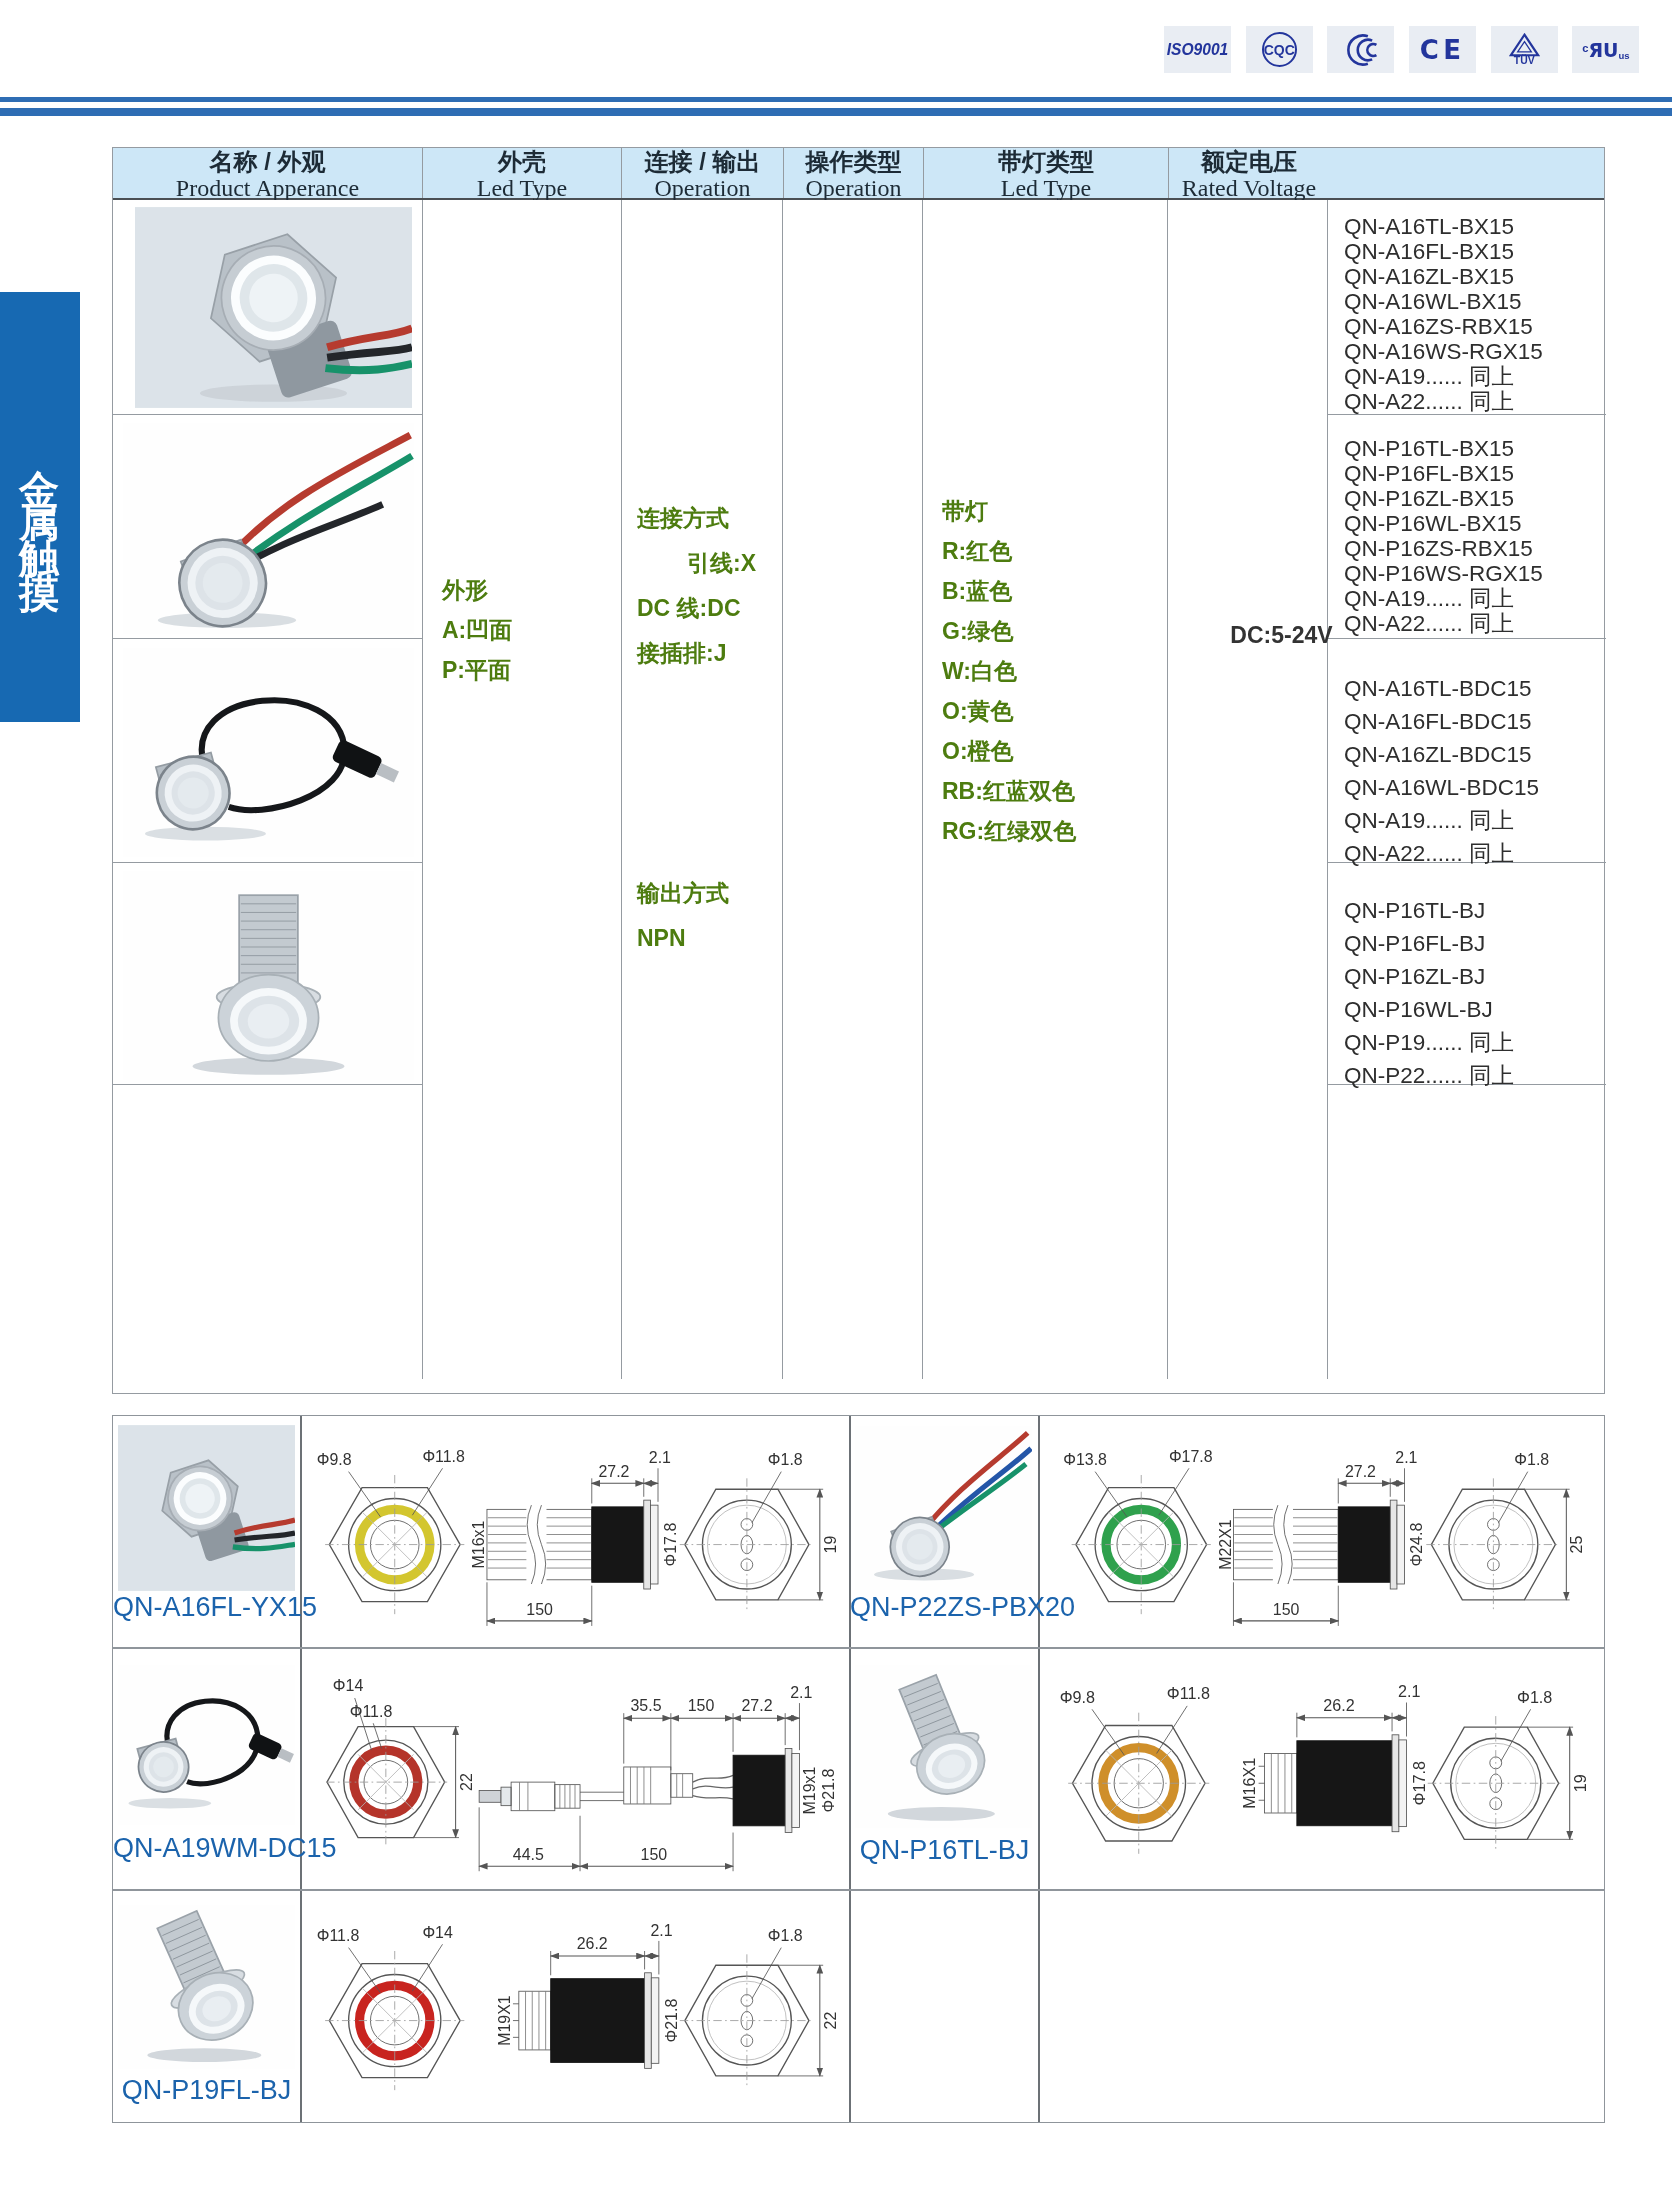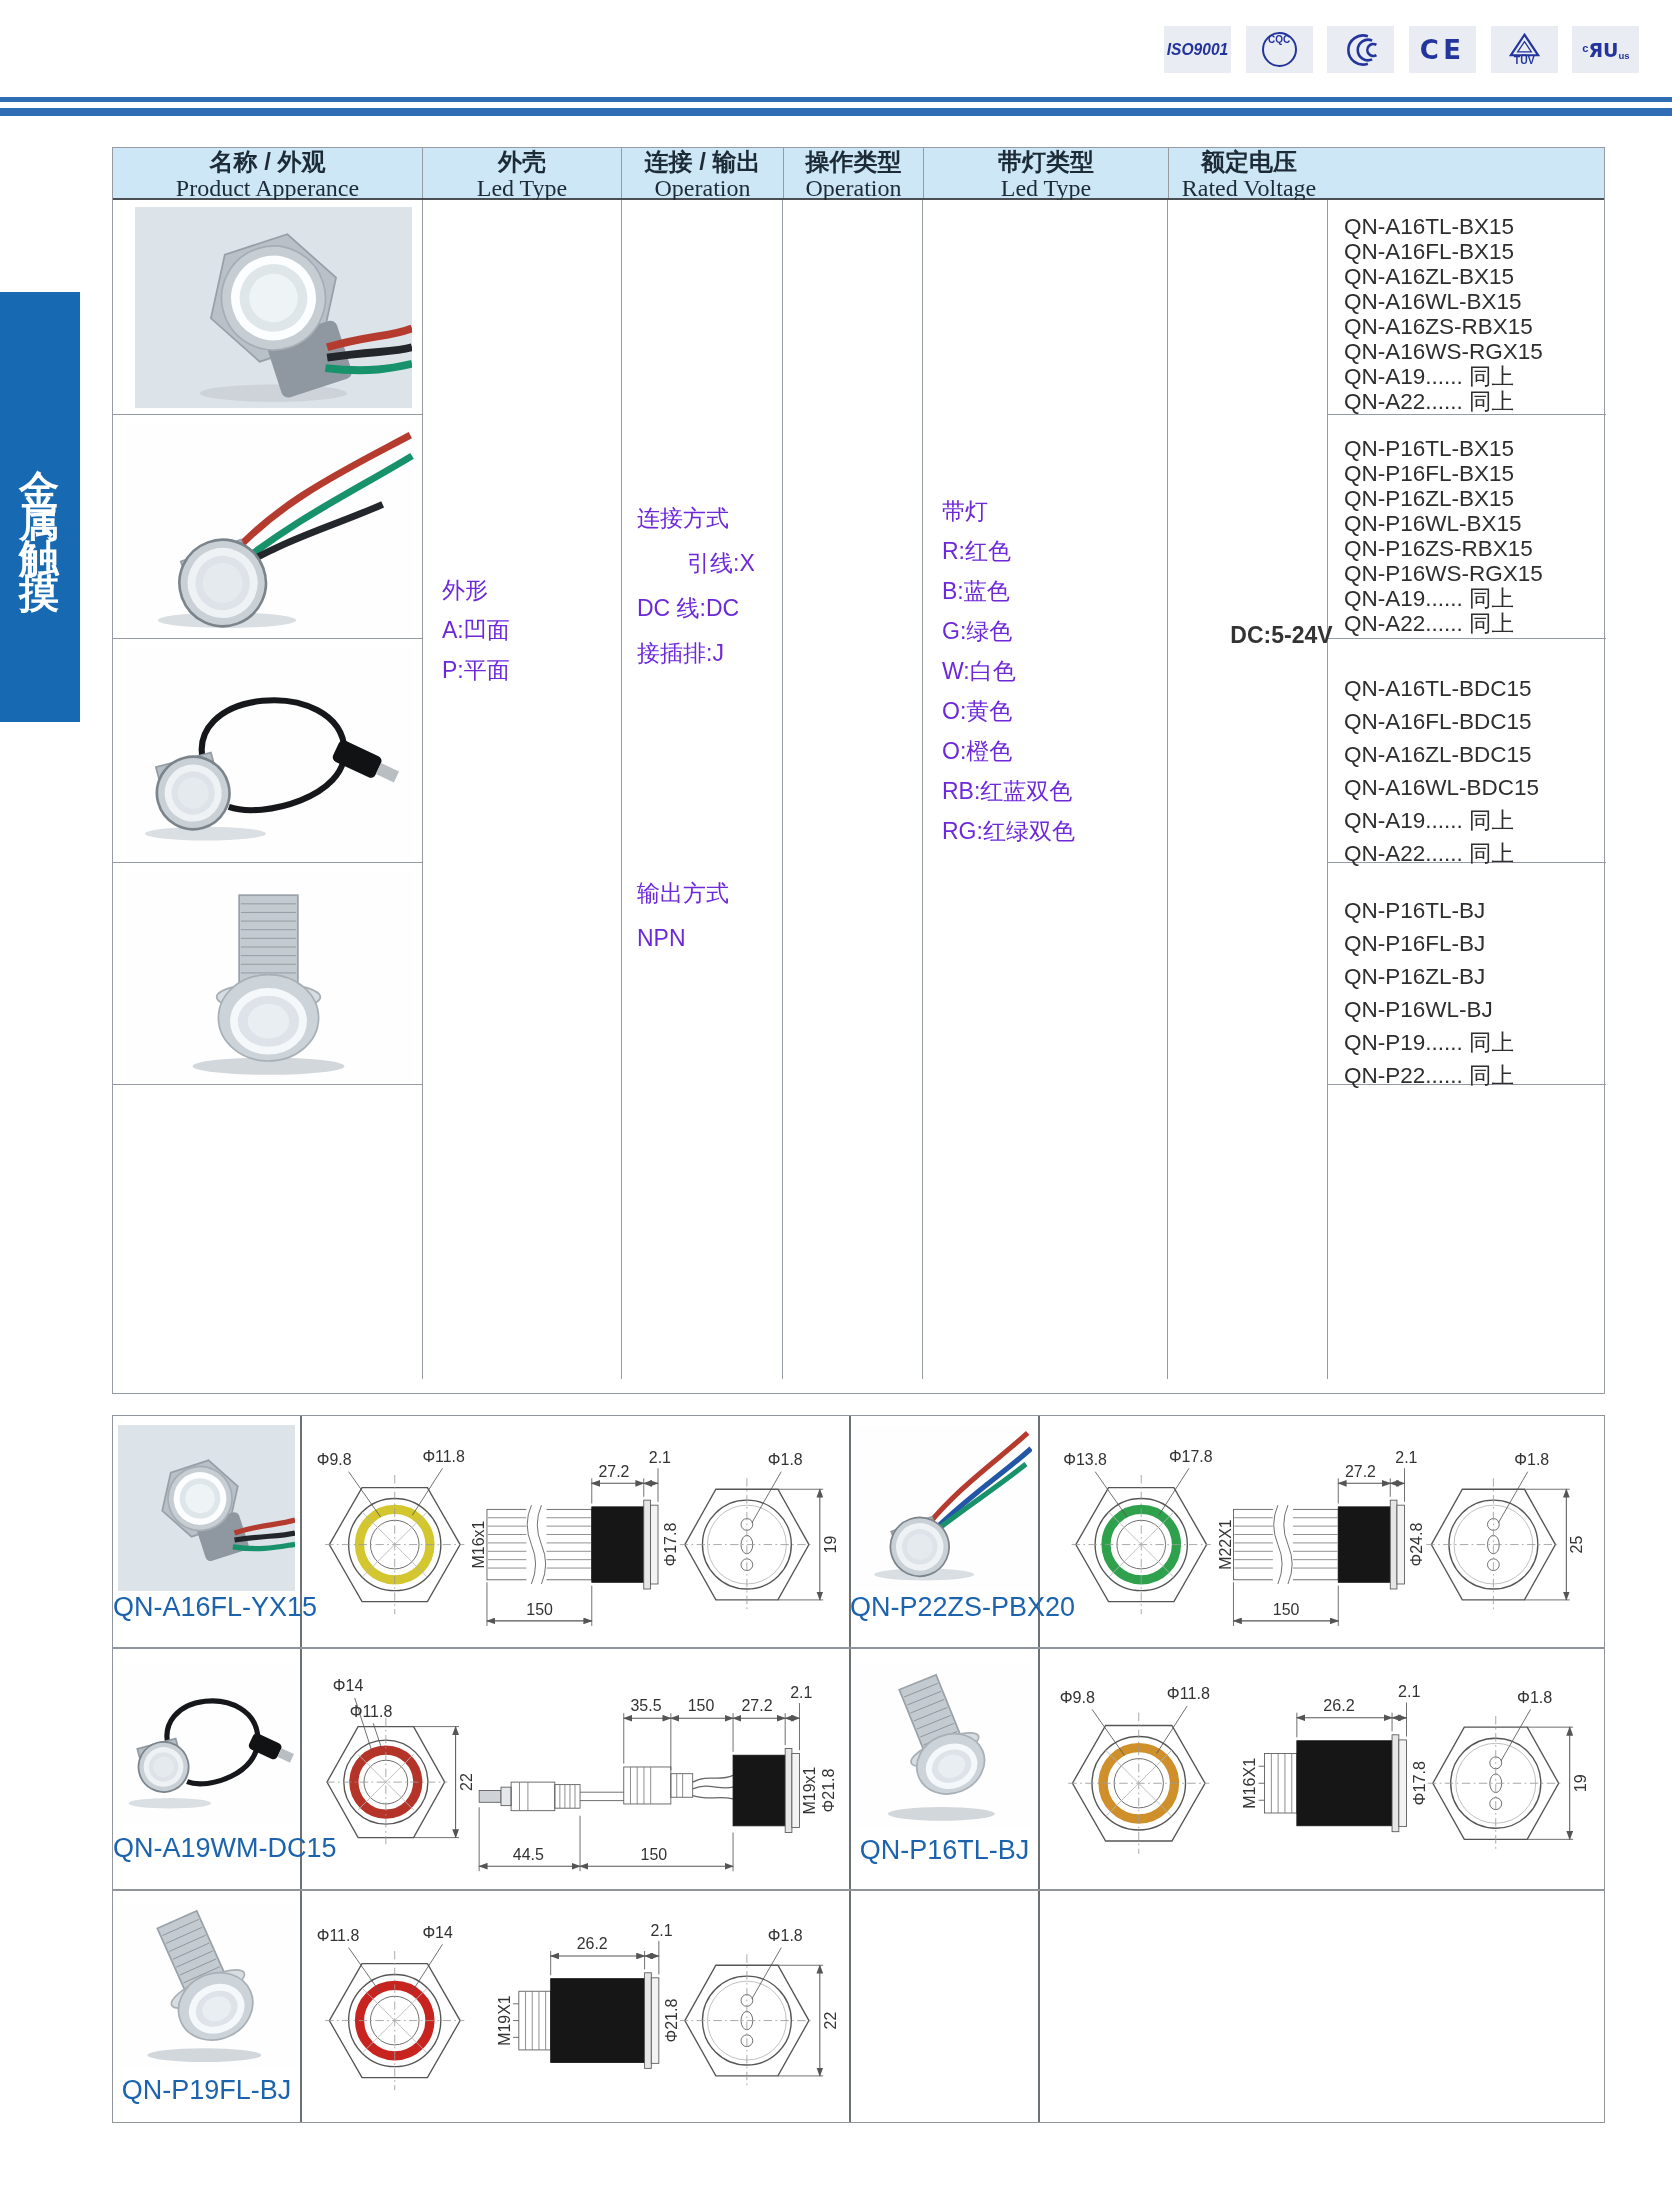--- a/index.html
+++ b/index.html
@@ -4,21 +4,21 @@
 <style>
   *{margin:0;padding:0;box-sizing:border-box}
   html,body{background:#fff}
   body{width:1672px;height:2212px;position:relative;font-family:"Liberation Sans",sans-serif;color:#2b2b2b;overflow:hidden}
   .abs{position:absolute}
 
   
   .logos{position:absolute;top:26px;left:1164px;display:flex;gap:14.7px}
   .logo{width:67px;height:47px;background:#e9edf3;color:#23359c;display:flex;align-items:center;justify-content:center;flex-direction:column}
   .logo .iso{font-size:15.6px;font-weight:bold;font-style:italic;letter-spacing:0}
-  .cqc-circle{width:35px;height:35px;border:2.6px solid #23359c;border-radius:50%;display:flex;align-items:flex-start;justify-content:center;font-size:10px;font-weight:bold}
+  .cqc-circle{width:35px;height:35px;border:2.6px solid #23359c;border-radius:50%;display:flex;align-items:center;justify-content:center;font-size:14px;font-weight:bold}
   .ce{font-size:26px;font-weight:bold;letter-spacing:4.3px;font-family:"DejaVu Sans",sans-serif}
   .tuv-txt{font-size:10.4px;font-weight:bold;margin-top:-1.7px}
   .ul-wrap{display:flex;align-items:flex-end}
   .ul-c{font-size:11.2px;font-weight:bold;margin-bottom:7px}
   .ul-main{font-size:19px;font-weight:bold;font-family:"DejaVu Sans",sans-serif}
   .ul-us{font-size:9.5px;font-weight:bold}
 
   
   .rule{position:absolute;left:0;top:97px;width:1672px}
   .rule .r1{height:5.2px;background:#2e6db4}
@@ -33,21 +33,21 @@
   .tbl{position:absolute;left:112px;top:147px;width:1493px;height:1247px;border:0.9px solid #959ba1}
   .thead{height:52px;background:#cde7f7;display:flex;border-bottom:2.6px solid #4a4f54}
   .th{display:flex;flex-direction:column;align-items:center;justify-content:center;border-right:0.9px solid #959ba1}
   .th:last-child{border-right:none}
   .th-zh{font-size:24px;font-weight:bold;color:#1d2b36;line-height:29px;white-space:nowrap}
   .th-en{font-size:24px;color:#1d2b36;font-family:"Liberation Serif",serif;line-height:24px;white-space:nowrap}
   .th2{position:absolute;left:0;right:0;top:73px;height:0.9px;background:#8a9097}
   .tbody{position:relative;height:1179px;background:#fff}
   .vl{position:absolute;top:0;bottom:0;width:0.9px;background:#959ba1}
   .hseg{position:absolute;height:0.9px;background:#959ba1}
-  .cellblock{position:absolute;font-size:23px;font-weight:400;color:#6d28d9;white-space:nowrap}
+  .cellblock{position:absolute;font-size:23px;font-weight:700;color:#4d7c0f;white-space:nowrap}
   .cellblock div{line-height:40px}
   .lh52 div{line-height:45px}
   .lh50 div{line-height:43px}
   .indent{padding-left:50px}
   .voltage{position:absolute;text-align:center;font-size:23px;font-weight:600;color:#333}
   .models{position:absolute;font-size:22.5px;font-weight:500;color:#2e2e2e;white-space:nowrap}
   .models div{line-height:25px}
   .models.wide div{line-height:33px}
 
   

